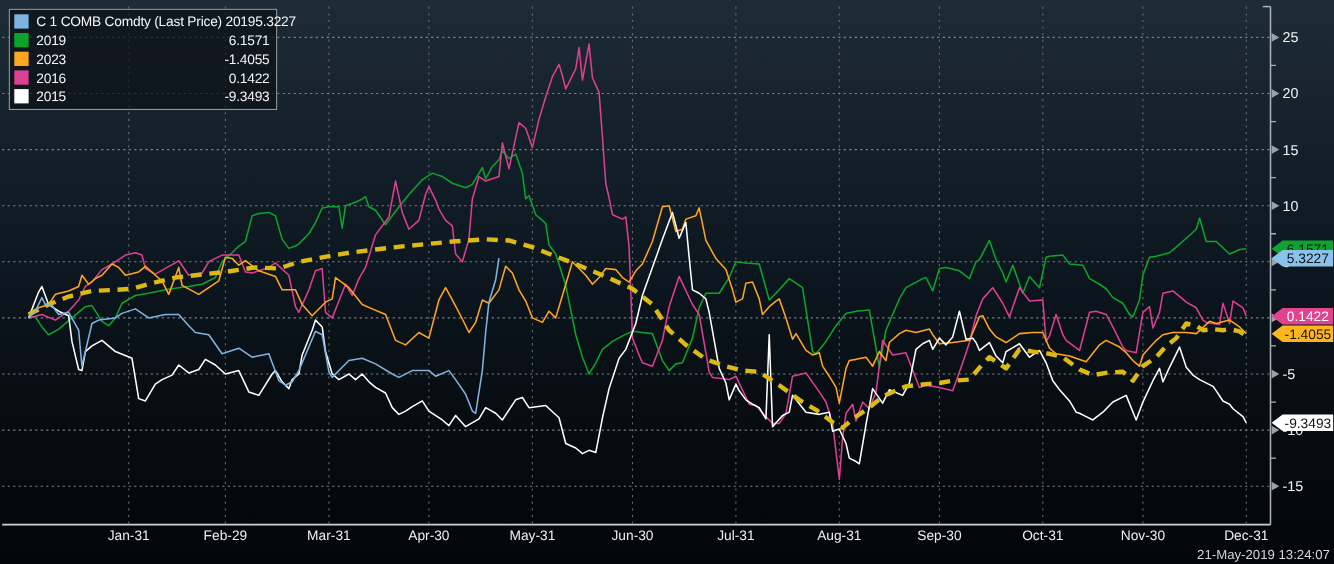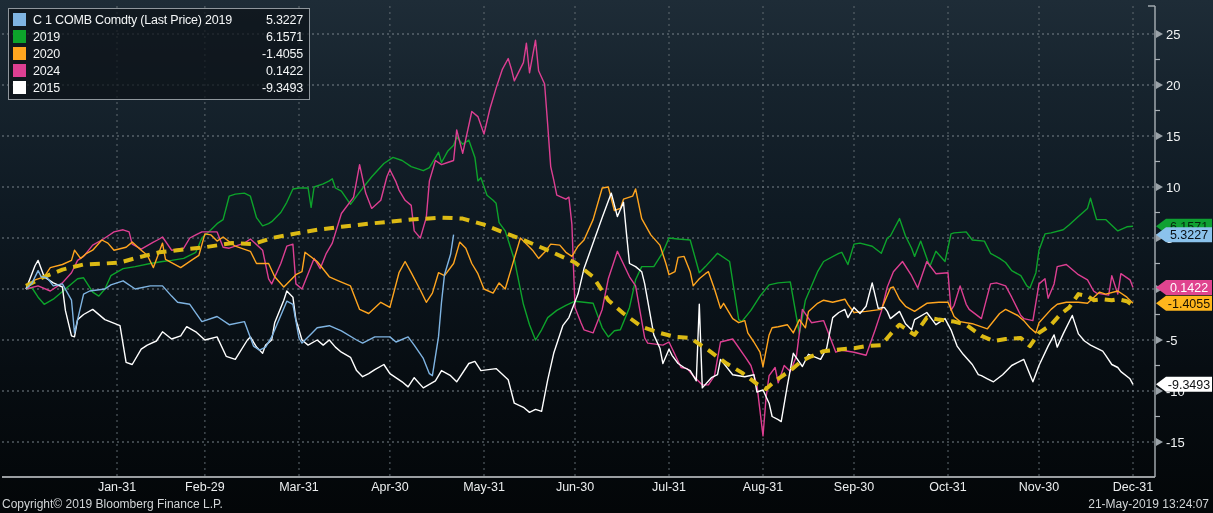--- a/index.html
+++ b/index.html
@@ -6,21 +6,21 @@
   body{
     width:1213px;height:513px;overflow:hidden;
     font-family:"Liberation Sans",sans-serif;
     background:linear-gradient(180deg,#1e2c37 0%,#17242e 16%,#0e1922 42%,#070d12 72%,#030608 100%);
     position:relative;
   }
   #stage{position:absolute;inset:0;}
   #chart{position:absolute;left:0;top:0;}
   
   #legend{
-    position:absolute;left:8px;top:8px;width:302px;
+    position:absolute;left:8px;top:8px;width:244px;
     background:rgba(12,18,24,0.72);
     border:1px solid #8f969c;
     padding:2px 4px 3px 4px;
     box-sizing:border-box;
     z-index:5;
   }
   .lrow{display:flex;align-items:center;height:17px;color:#f4f6f7;font-size:12.5px;letter-spacing:-0.2px;white-space:nowrap;}
   .sw{width:13px;height:13px;flex:0 0 13px;margin-right:7px;box-sizing:border-box;}
   .sw.dashed{background:transparent !important;border:2px dashed #dcba14;width:14px;height:13px;}
   .llabel{flex:0 1 auto;}
@@ -140,31 +140,30 @@
         <span class="llabel">C 1 COMB Comdty (Last Price) 2019</span>
         <span class="lval">5.3227</span>
       </div>
       <div class="lrow">
         <span class="sw" style="background: rgb(13, 163, 43);"></span>
         <span class="llabel">2019</span>
         <span class="lval">6.1571</span>
       </div>
       <div class="lrow">
         <span class="sw" style="background: rgb(255, 165, 31);"></span>
-        <span class="llabel">2020</span>
+        <span class="llabel">2023</span>
         <span class="lval">-1.4055</span>
       </div>
       <div class="lrow">
         <span class="sw" style="background: rgb(221, 63, 146);"></span>
-        <span class="llabel">2024</span>
+        <span class="llabel">2016</span>
         <span class="lval">0.1422</span>
       </div>
       <div class="lrow">
         <span class="sw" style="background: rgb(255, 255, 255);"></span>
         <span class="llabel">2015</span>
         <span class="lval">-9.3493</span>
       </div>
     </div>
   <div id="footer">
-    <span id="copyright">Copyright© 2019 Bloomberg Finance L.P.</span>
     <span id="timestamp">21-May-2019 13:24:07</span>
   </div>
 </div>
 
 </body></html>

